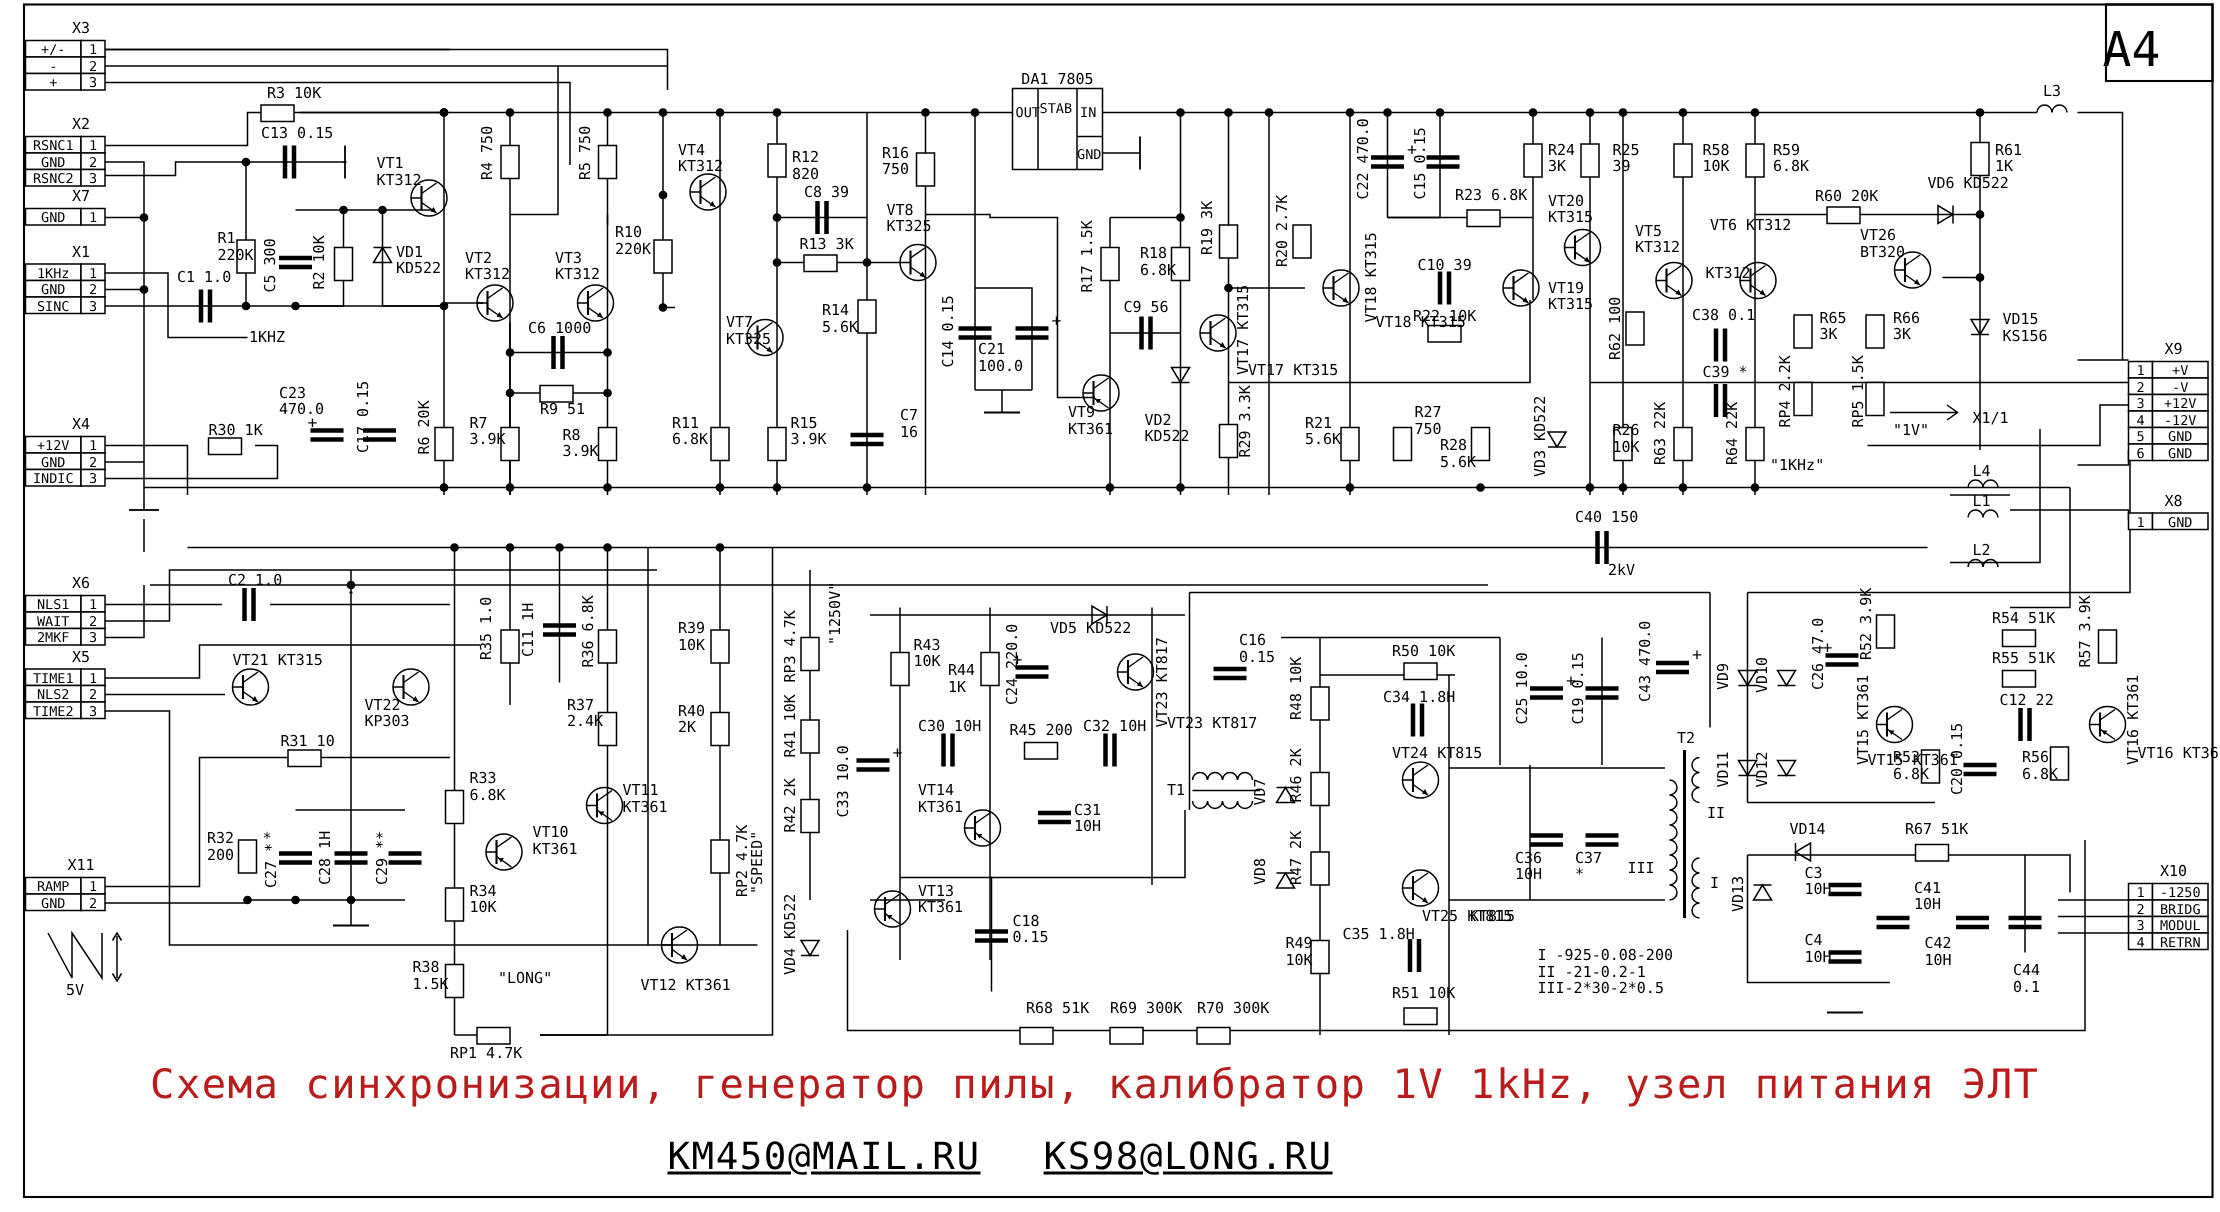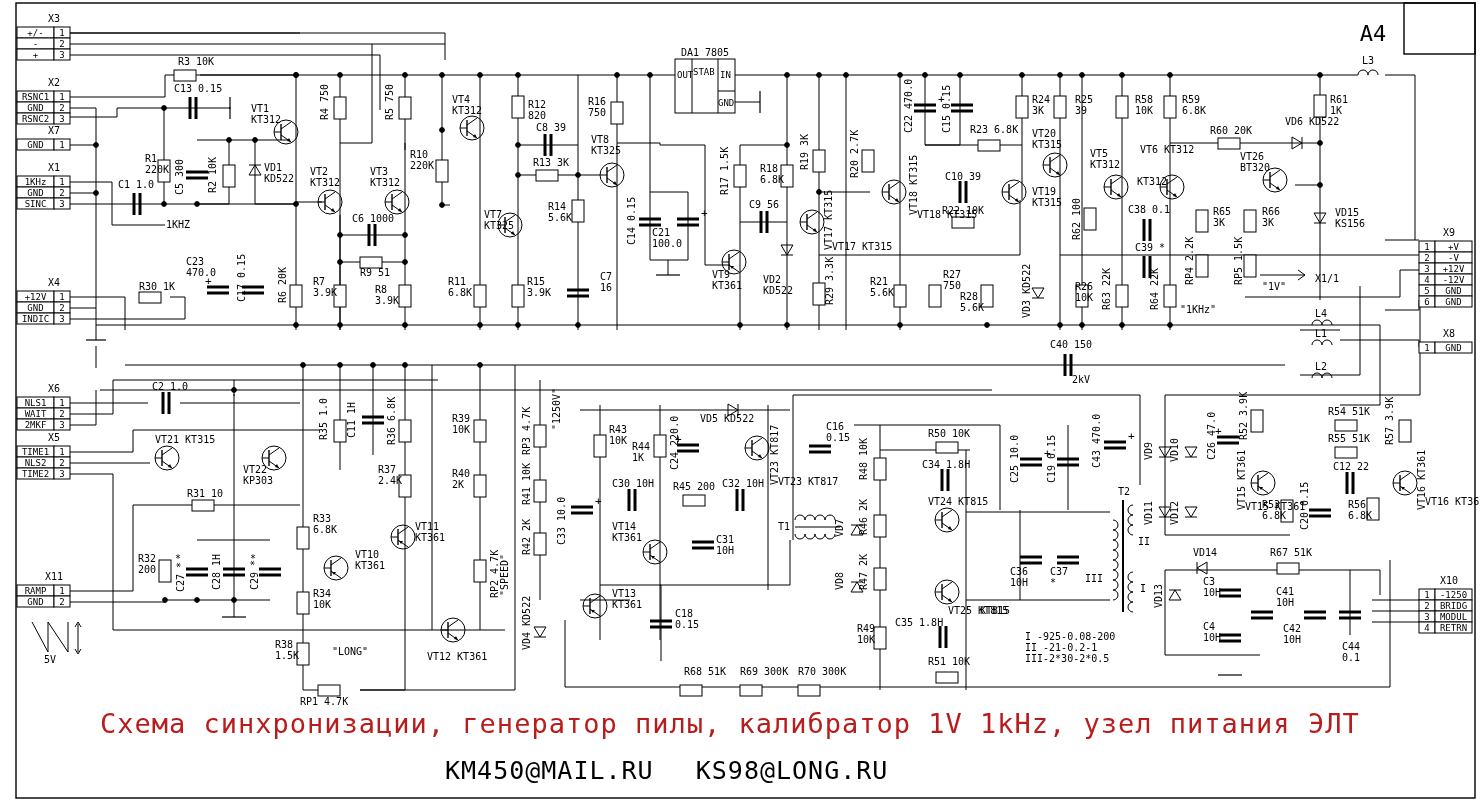--- a/index.html
+++ b/index.html
@@ -1,22 +1,22 @@
 <!DOCTYPE html>
 <html><head>
 <meta charset="utf-8">
 <style>
   html,body{margin:0;padding:0;background:#fff;}
   body{width:1480px;height:808px;overflow:hidden;position:relative;font-family:"DejaVu Sans Mono",monospace;color:#000;}
   #sheet{position:absolute;left:0;top:0;}
   svg text{font-family:"DejaVu Sans Mono",monospace;fill:#000;}
   .title{position:absolute;left:100px;top:708px;font-family:"DejaVu Sans Mono",monospace;font-size:27px;font-weight:200;letter-spacing:1px;color:#b91c1c;white-space:nowrap;}
   .emails{position:absolute;left:445px;top:756px;font-family:"DejaVu Sans Mono",monospace;font-size:25px;letter-spacing:1px;white-space:nowrap;}
-  .emails span{margin-right:26px;}
-  .sheet-id{position:absolute;left:1340px;top:12px;width:66px;height:42px;display:flex;align-items:center;justify-content:center;font-size:22px;font-family:"DejaVu Sans Mono",monospace;}
+  .emails span{margin-right:26px;text-decoration:underline;}
+  .sheet-id{position:absolute;left:1388px;top:12px;width:66px;height:42px;display:flex;align-items:center;justify-content:center;font-size:32px;font-family:"DejaVu Sans Mono",monospace;}
 </style>
 </head>
 <body>
 
 <svg id="sheet" width="1480" height="808" viewBox="0 0 1480 808" xmlns="http://www.w3.org/2000/svg">
   <g id="frame" stroke="#000" stroke-width="1.4" fill="none">
     <rect x="16" y="3" width="1459" height="795"></rect>
     <rect x="1404" y="3" width="71" height="51"></rect>
     <line x1="16" y1="678" x2="1475" y2="678" stroke-width="0"></line>
   </g>

